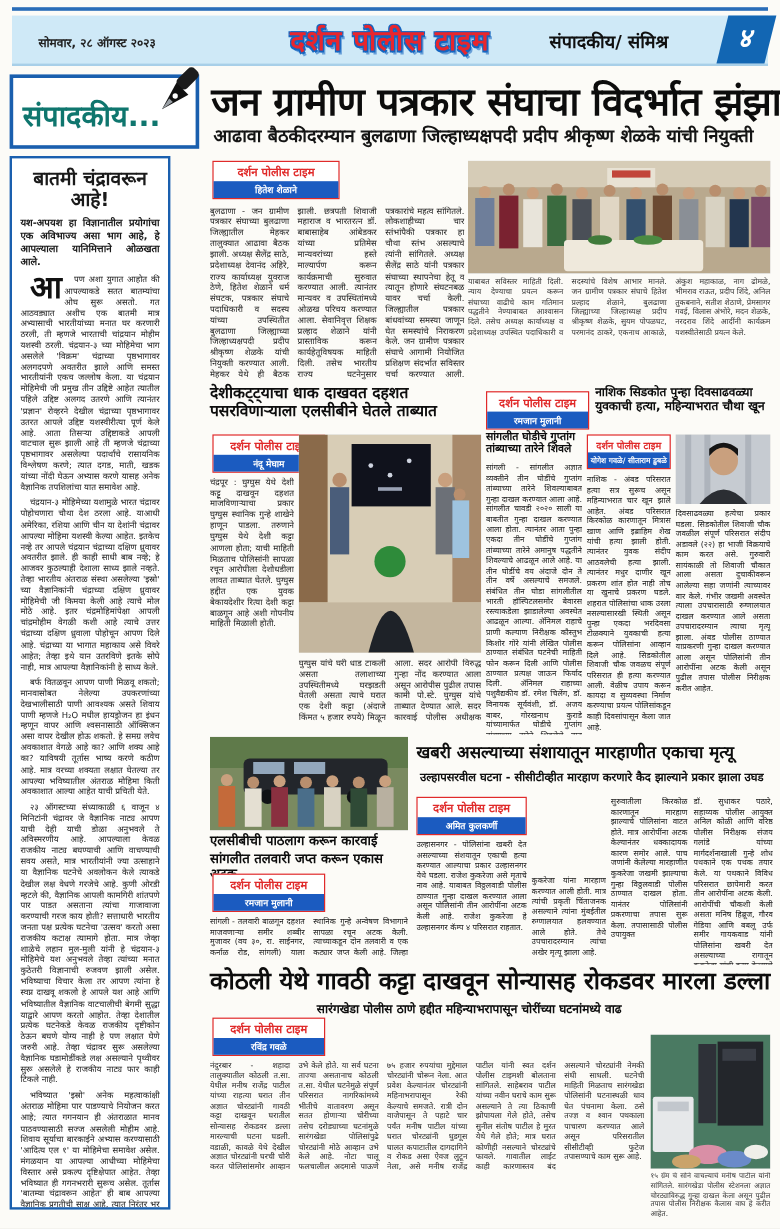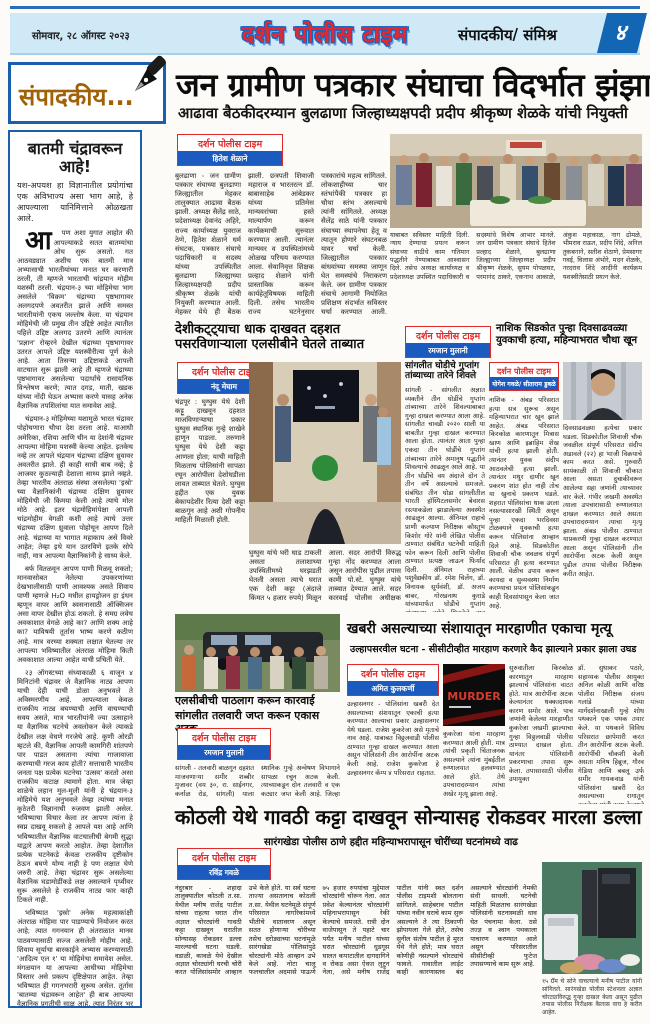--- a/index.html
+++ b/index.html
@@ -13,26 +13,26 @@
   .date{position:absolute;left:32px;top:28px;font-size:10px;font-weight:bold;color:#222;}
   .masthead{position:absolute;left:0;top:17px;width:650px;text-align:center;font-size:23px;font-weight:bold;
         color:#e8262d;letter-spacing:1px;
         text-shadow:-1px -1px 0 #1565c0,1px -1px 0 #1565c0,-1px 1px 0 #1565c0,1px 1px 0 #1565c0,2px 3px 0 rgba(21,101,192,.55);}
   .section-label{position:absolute;left:458px;top:24px;font-size:15px;font-weight:bold;color:#101010;}
   .pagenum{position:absolute;left:602px;top:13px;width:40px;height:40px;background:#1266b3;
         transform:skewX(-14deg);color:#fff;font-size:22px;font-weight:bold;text-align:center;line-height:40px;}
   
   .kickerbox{position:absolute;left:8px;top:62px;width:158px;height:62px;background:#fff;
         border:3px solid #1a5fae;box-sizing:border-box;}
-  .kicker{position:absolute;left:8px;top:14px;font-size:24px;font-weight:bold;color:#a16207;}
+  .kicker{position:absolute;left:8px;top:14px;font-size:24px;font-weight:bold;color:#0f766e;}
   .pen{position:absolute;right:-8px;top:-10px;width:44px;height:44px;}
   .edbox{position:absolute;left:8px;top:130px;width:134px;height:878px;background:#fff;
         border:2px solid #1a5fae;box-sizing:border-box;padding:6px 7px;overflow:hidden;}
   .ed-h{font-size:16px;font-weight:bold;text-align:center;margin:2px 0 5px 0;line-height:1.1;}
-  .ed-intro{font-size:8.2px;font-weight:normal;text-align:justify;line-height:1.35;margin:0 0 5px 0;}
+  .ed-intro{font-size:8.2px;font-weight:bold;text-align:justify;line-height:1.35;margin:0 0 5px 0;}
   .ed-body p{font-size:7px;line-height:1.3;text-align:justify;margin:0 0 4px 0;color:#222;text-indent:8px;}
   .dropcap{float:left;font-size:26px;line-height:22px;font-weight:bold;padding:0 2px 0 0;color:#111;}
   
   .h-xl{position:absolute;left:176px;top:62px;width:470px;font-size:32px;font-weight:bold;color:#0c0c0c;
         white-space:nowrap;letter-spacing:-0.3px;}
   .h-sub{position:absolute;left:178px;top:102px;width:468px;font-size:15px;font-weight:bold;color:#141414;white-space:nowrap;}
   .hl{font-weight:bold;color:#0d0d0d;line-height:1.15;}
   
   .byline{border:1.5px solid #e02a2a;background:#fff;text-align:center;box-sizing:border-box;}
   .bt{color:#e02a2a;font-weight:bold;font-size:9.5px;padding:2px 1px 1px 1px;white-space:nowrap;overflow:hidden;}
@@ -227,29 +227,20 @@
 
   <div class="hl abs" style="left:347px;top:620px;width:300px;font-size:14px;white-space:nowrap;">खबरी असल्याच्या संशायातून मारहाणीत एकाचा मृत्यू</div>
   <div class="hl abs" style="left:350px;top:644px;width:296px;font-size:9.5px;white-space:nowrap;font-weight:bold;">उल्हापसरवील घटना - सीसीटीव्हीत मारहाण करणारे कैद झाल्याने प्रकार झाला उघड</div>
 
   <div class="byline abs" style="left:347px;top:664px;width:92px;">
     <div class="bt">दर्शन पोलीस टाइम</div>
     <div class="bn">अमित कुलकर्णी</div>
   </div>
   <div class="bodytxt abs" style="left:347px;top:700px;width:92px;height:104px;font-size:6.6px;">उल्हासनगर - पोलिसांना खबरी देत असल्याच्या संशयातून एकाची हत्या करण्यात आल्याचा प्रकार उल्हासनगर येथे घडला. राजेश कुकरेजा असे मृताचे नाव आहे. याबाबत विठ्ठलवाडी पोलीस ठाण्यात गुन्हा दाखल करण्यात आला असून पोलिसांनी तीन आरोपींना अटक केली आहे. राजेश कुकरेजा हे उल्हासनगर कॅम्प ४ परिसरात राहतात.</div>
 
-  <div class="photo abs" style="left:443px;top:664px;width:62px;height:62px;">
-    <svg viewBox="0 0 62 62" width="62" height="62">
-      <rect width="62" height="62" fill="#0c0c0c"></rect>
-      <rect x="-10" y="4" width="90" height="8" fill="#8a1515" transform="rotate(-14 31 8)"></rect>
-      <rect x="-10" y="50" width="90" height="6" fill="#6e1010" transform="rotate(-10 31 53)"></rect>
-      <text x="31" y="36" text-anchor="middle" font-size="11" font-weight="bold" fill="#d43a2e" font-family="DejaVu Sans, sans-serif">MURDER</text>
-      <rect x="6" y="42" width="22" height="2" fill="#c9cdd4"></rect>
-    </svg>
-  </div>
   <div class="bodytxt abs" style="left:509px;top:664px;width:64px;height:140px;font-size:6.6px;">सुरुवातीला किरकोळ कारणातून मारहाण झाल्याचे पोलिसांना वाटत होते. मात्र आरोपींना अटक केल्यानंतर धक्कादायक कारण समोर आले. पाच जणांनी केलेल्या मारहाणीत कुकरेजा जखमी झाल्याचा गुन्हा विठ्ठलवाडी पोलीस ठाण्यात दाखल होता. यानंतर पोलिसांनी प्रकरणाचा तपास सुरू केला. तपासासाठी पोलीस उपायुक्त</div>
   <div class="bodytxt abs" style="left:443px;top:730px;width:62px;height:74px;font-size:6.6px;">कुकरेजा यांना मारहाण करण्यात आली होती. मात्र त्यांची प्रकृती चिंताजनक असल्याने त्यांना मुंबईतील रुग्णालयात हलवण्यात आले होते. तेथे उपचारादरम्यान त्यांचा अखेर मृत्यू झाला आहे.</div>
   <div class="bodytxt abs" style="left:578px;top:664px;width:66px;height:140px;font-size:6.6px;">डॉ. सुधाकर पठारे, सहाय्यक पोलीस आयुक्त अनिल कोळी आणि वरिष्ठ पोलीस निरीक्षक संजय गलांडे यांच्या मार्गदर्शनाखाली गुन्हे शोध पथकाने एक पथक तयार केले. या पथकाने विविध परिसरात छापेमारी करत तीन आरोपींना अटक केली. आरोपींची चौकशी केली असता मनिष हिब्रूज, गौरव गेडिया आणि बबलू उर्फ समीर गायकवाड यांनी पोलिसांना खबरी देत असल्याच्या रागातून कुकरेजा यांची हत्या केल्याचे पोलीस चौकशीत सांगितले.</div>
 
   <div class="hl abs" style="left:175px;top:806px;width:470px;font-size:20px;white-space:nowrap;">कोठली येथे गावठी कट्टा दाखवून सोन्यासह रोकडवर मारला डल्ला</div>
   <div class="hl abs" style="left:264px;top:836px;width:392px;font-size:10px;white-space:nowrap;">सारंगखेडा पोलीस ठाणे हद्दीत महिन्याभरापासून चोरींच्या घटनांमध्ये वाढ</div>
   <div class="byline abs" style="left:177px;top:848px;width:94px;">
     <div class="bt">दर्शन पोलीस टाइम</div>
     <div class="bn">रविंद्र गवळे</div>
   </div>

